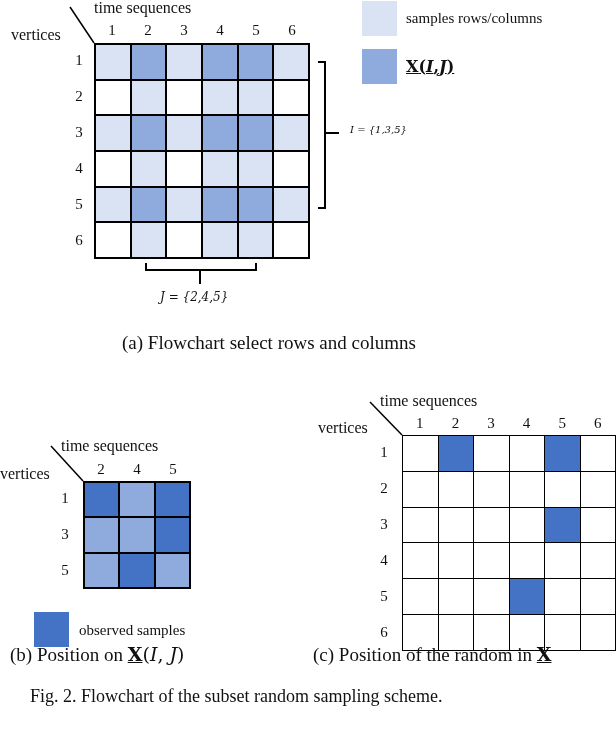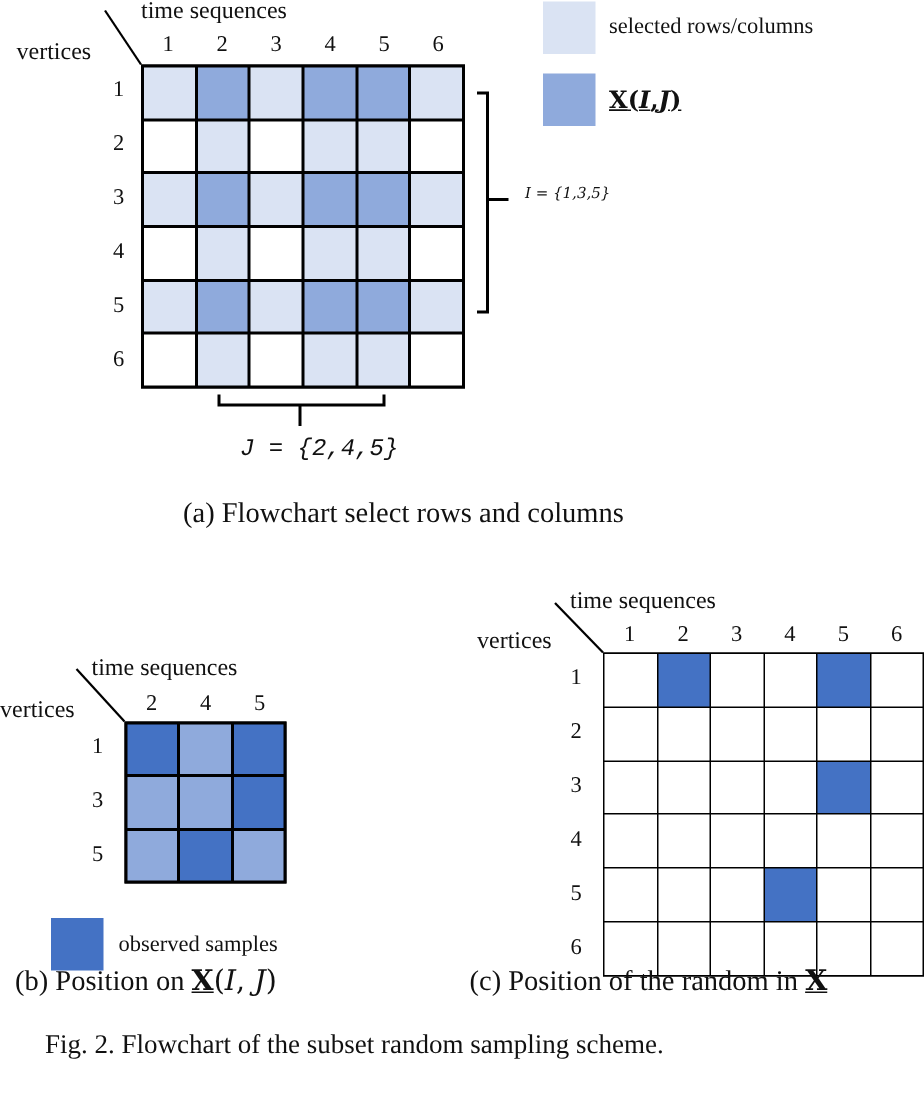--- a/index.html
+++ b/index.html
@@ -84,24 +84,24 @@
   <svg width="616" height="742" style="left:0;top:0;">
     <path d="M318 62 L325 62 L325 208 L318 208" fill="none" stroke="#000" stroke-width="2"></path>
     <line x1="325" y1="133" x2="339" y2="133" stroke="#000" stroke-width="2"></line>
   </svg>
   <span class="txt mathi" style="left:350px; top:125px; font-size:10px;">I = {1,3,5}</span>
 
   <svg width="616" height="742" style="left:0;top:0;">
     <path d="M146 263 L146 270 L256 270 L256 263" fill="none" stroke="#000" stroke-width="2"></path>
     <line x1="200" y1="270" x2="200" y2="284" stroke="#000" stroke-width="2"></line>
   </svg>
-  <span class="txt mathi" style="left:160px; top:291px; font-size:16px;font-family:Liberation Mono, monospace;">J = {2,4,5}</span>
+  <span class="txt mathi" style="left:160px; top:291px; font-size:12px;">J = {2,4,5}</span>
 
   <div class="legend-sw" style="left: 362px; top: 1px; width: 35px; height: 35px; background: rgb(218, 227, 243);" id="leg-a-0"></div>
-  <span class="txt" style="left:406px; top:11px; font-size:15px;">selected rows/columns</span>
+  <span class="txt" style="left:406px; top:11px; font-size:15px;">samples rows/columns</span>
   <div class="legend-sw" style="left: 362px; top: 49px; width: 35px; height: 35px; background: rgb(143, 170, 220);" id="leg-a-1"></div>
   <span class="txt mathb" style="left:406px; top:59px; font-size:16px;">
     <span class="mathb">X</span><span class="math">(</span><span class="mathi">I</span><span class="math">,</span><span class="mathi">J</span><span class="math">)</span>
   </span>
 
   <span class="txt caption" style="left:122px; top:333px;">(a)  Flowchart select rows and columns</span>
 </div>
 
 <div>
   <span class="txt axlabel" style="left:61px; top:438px;">time sequences</span>

